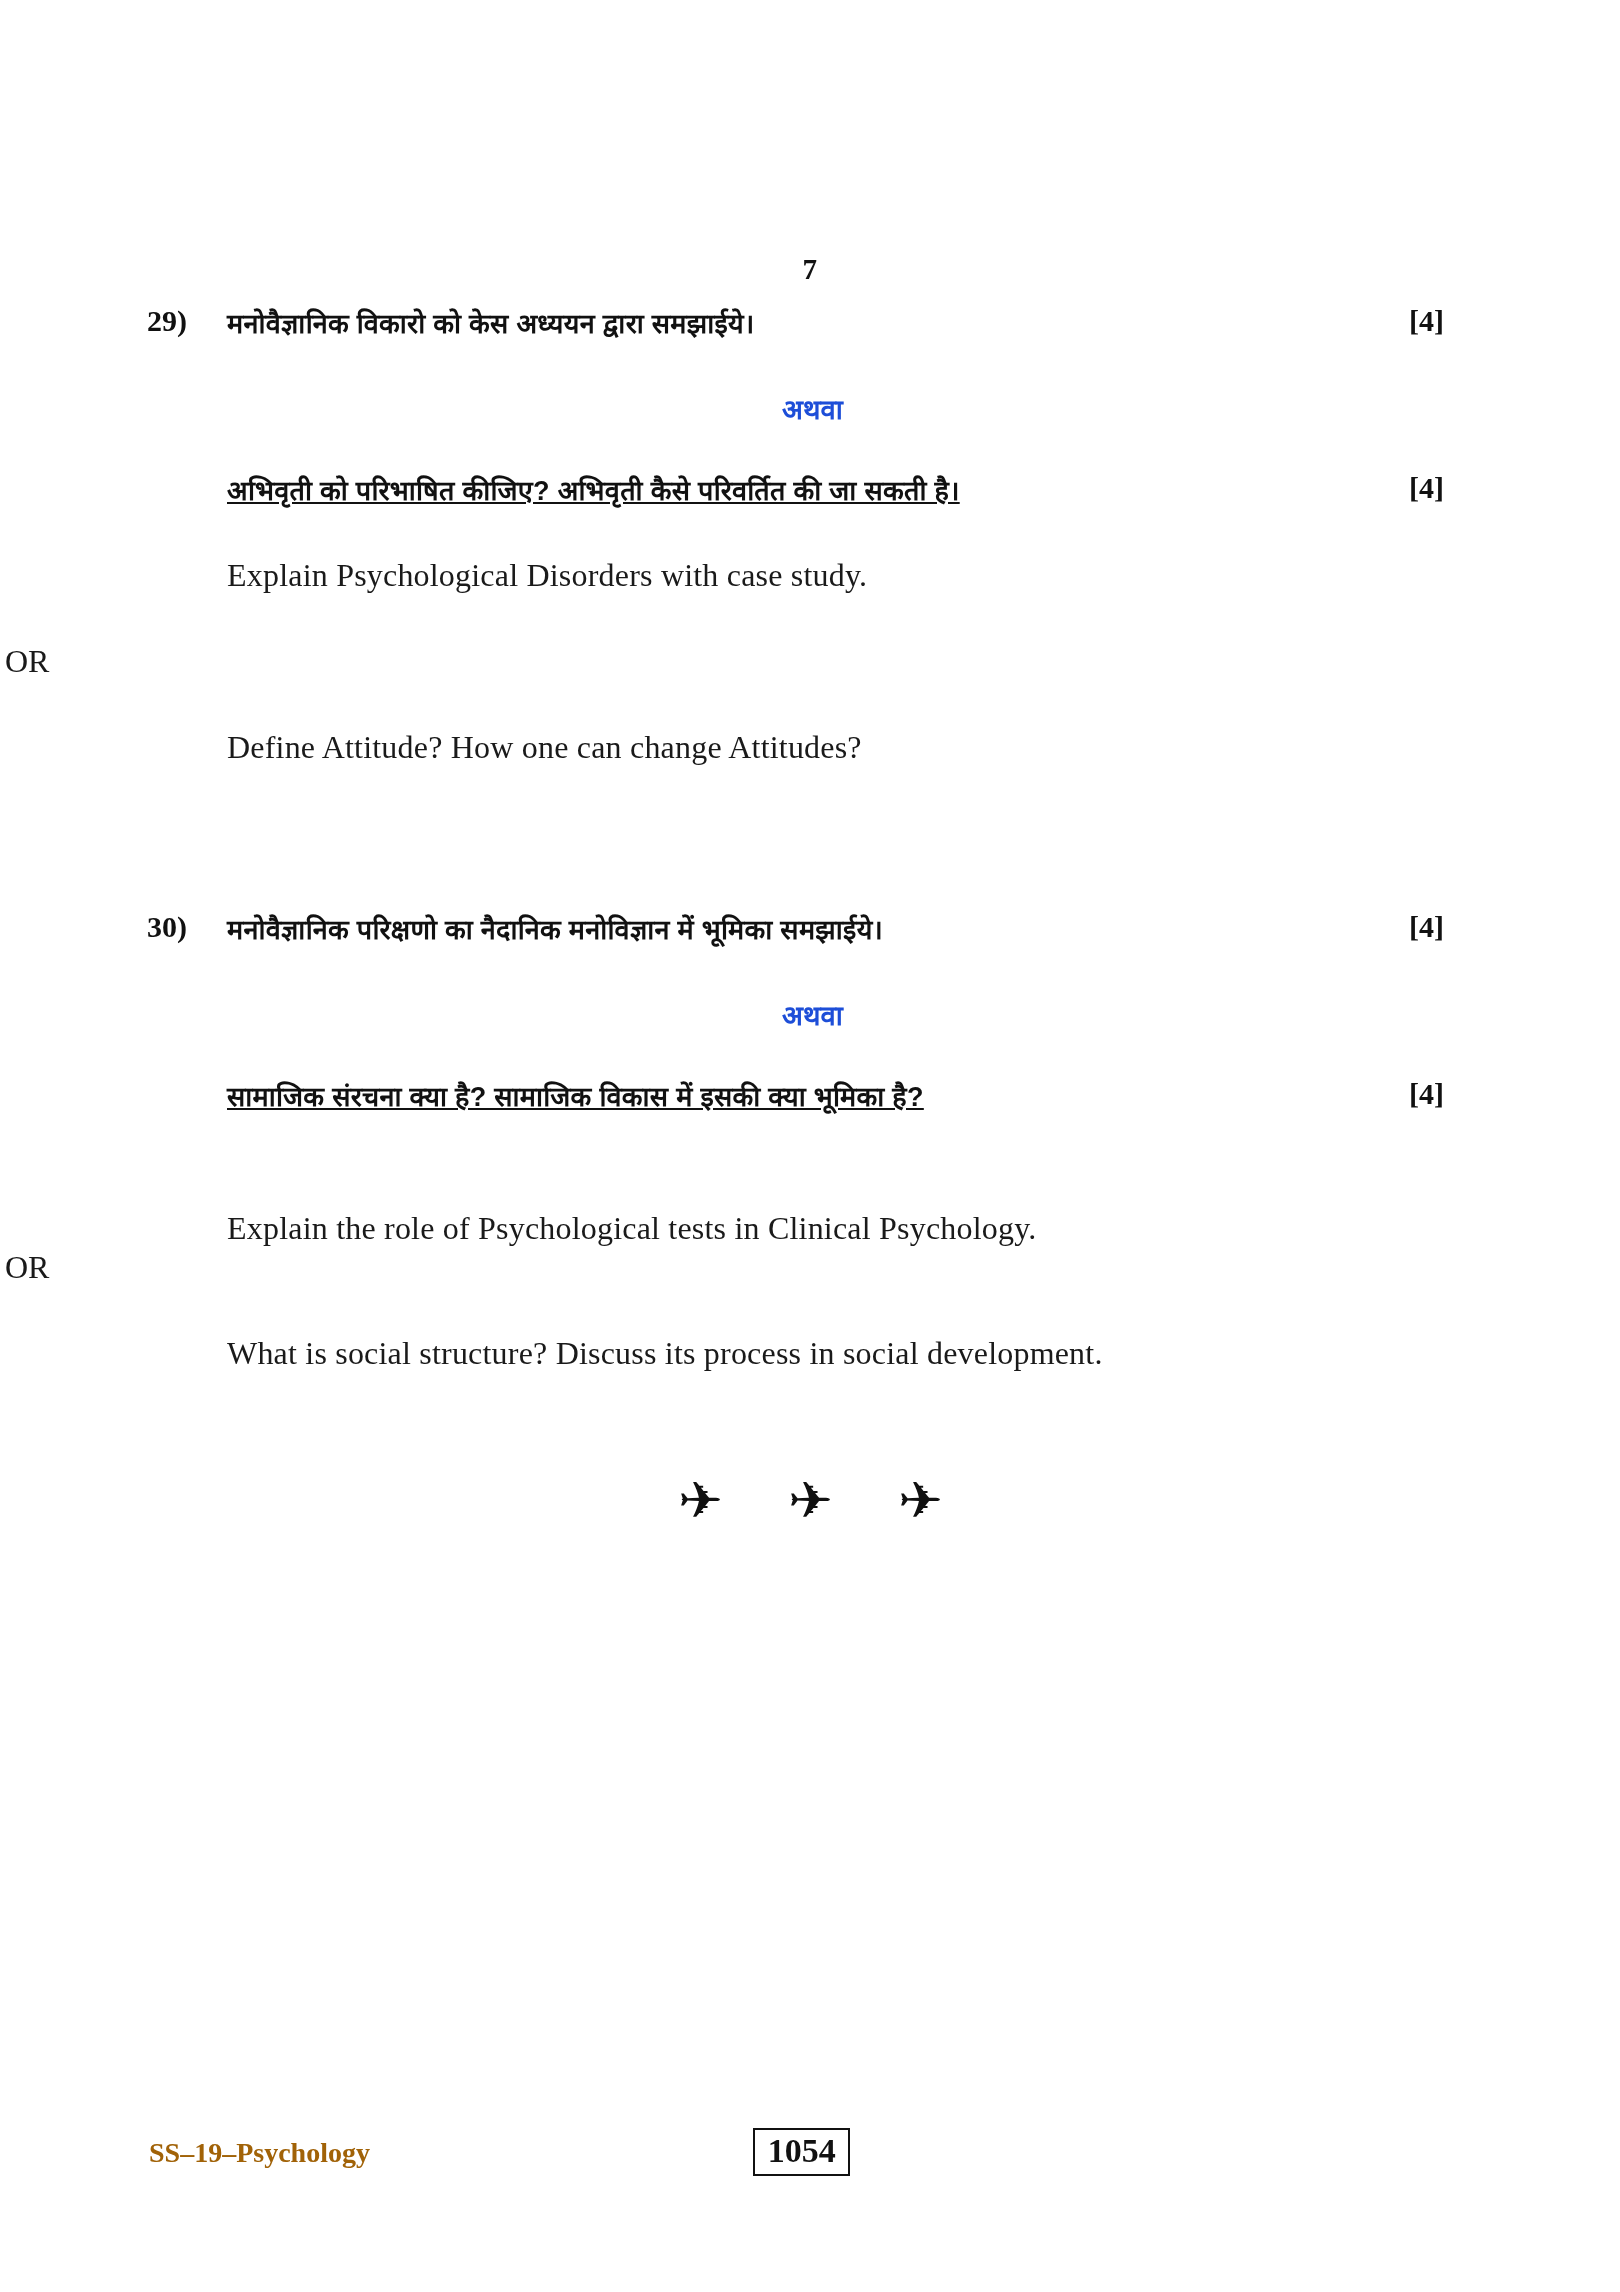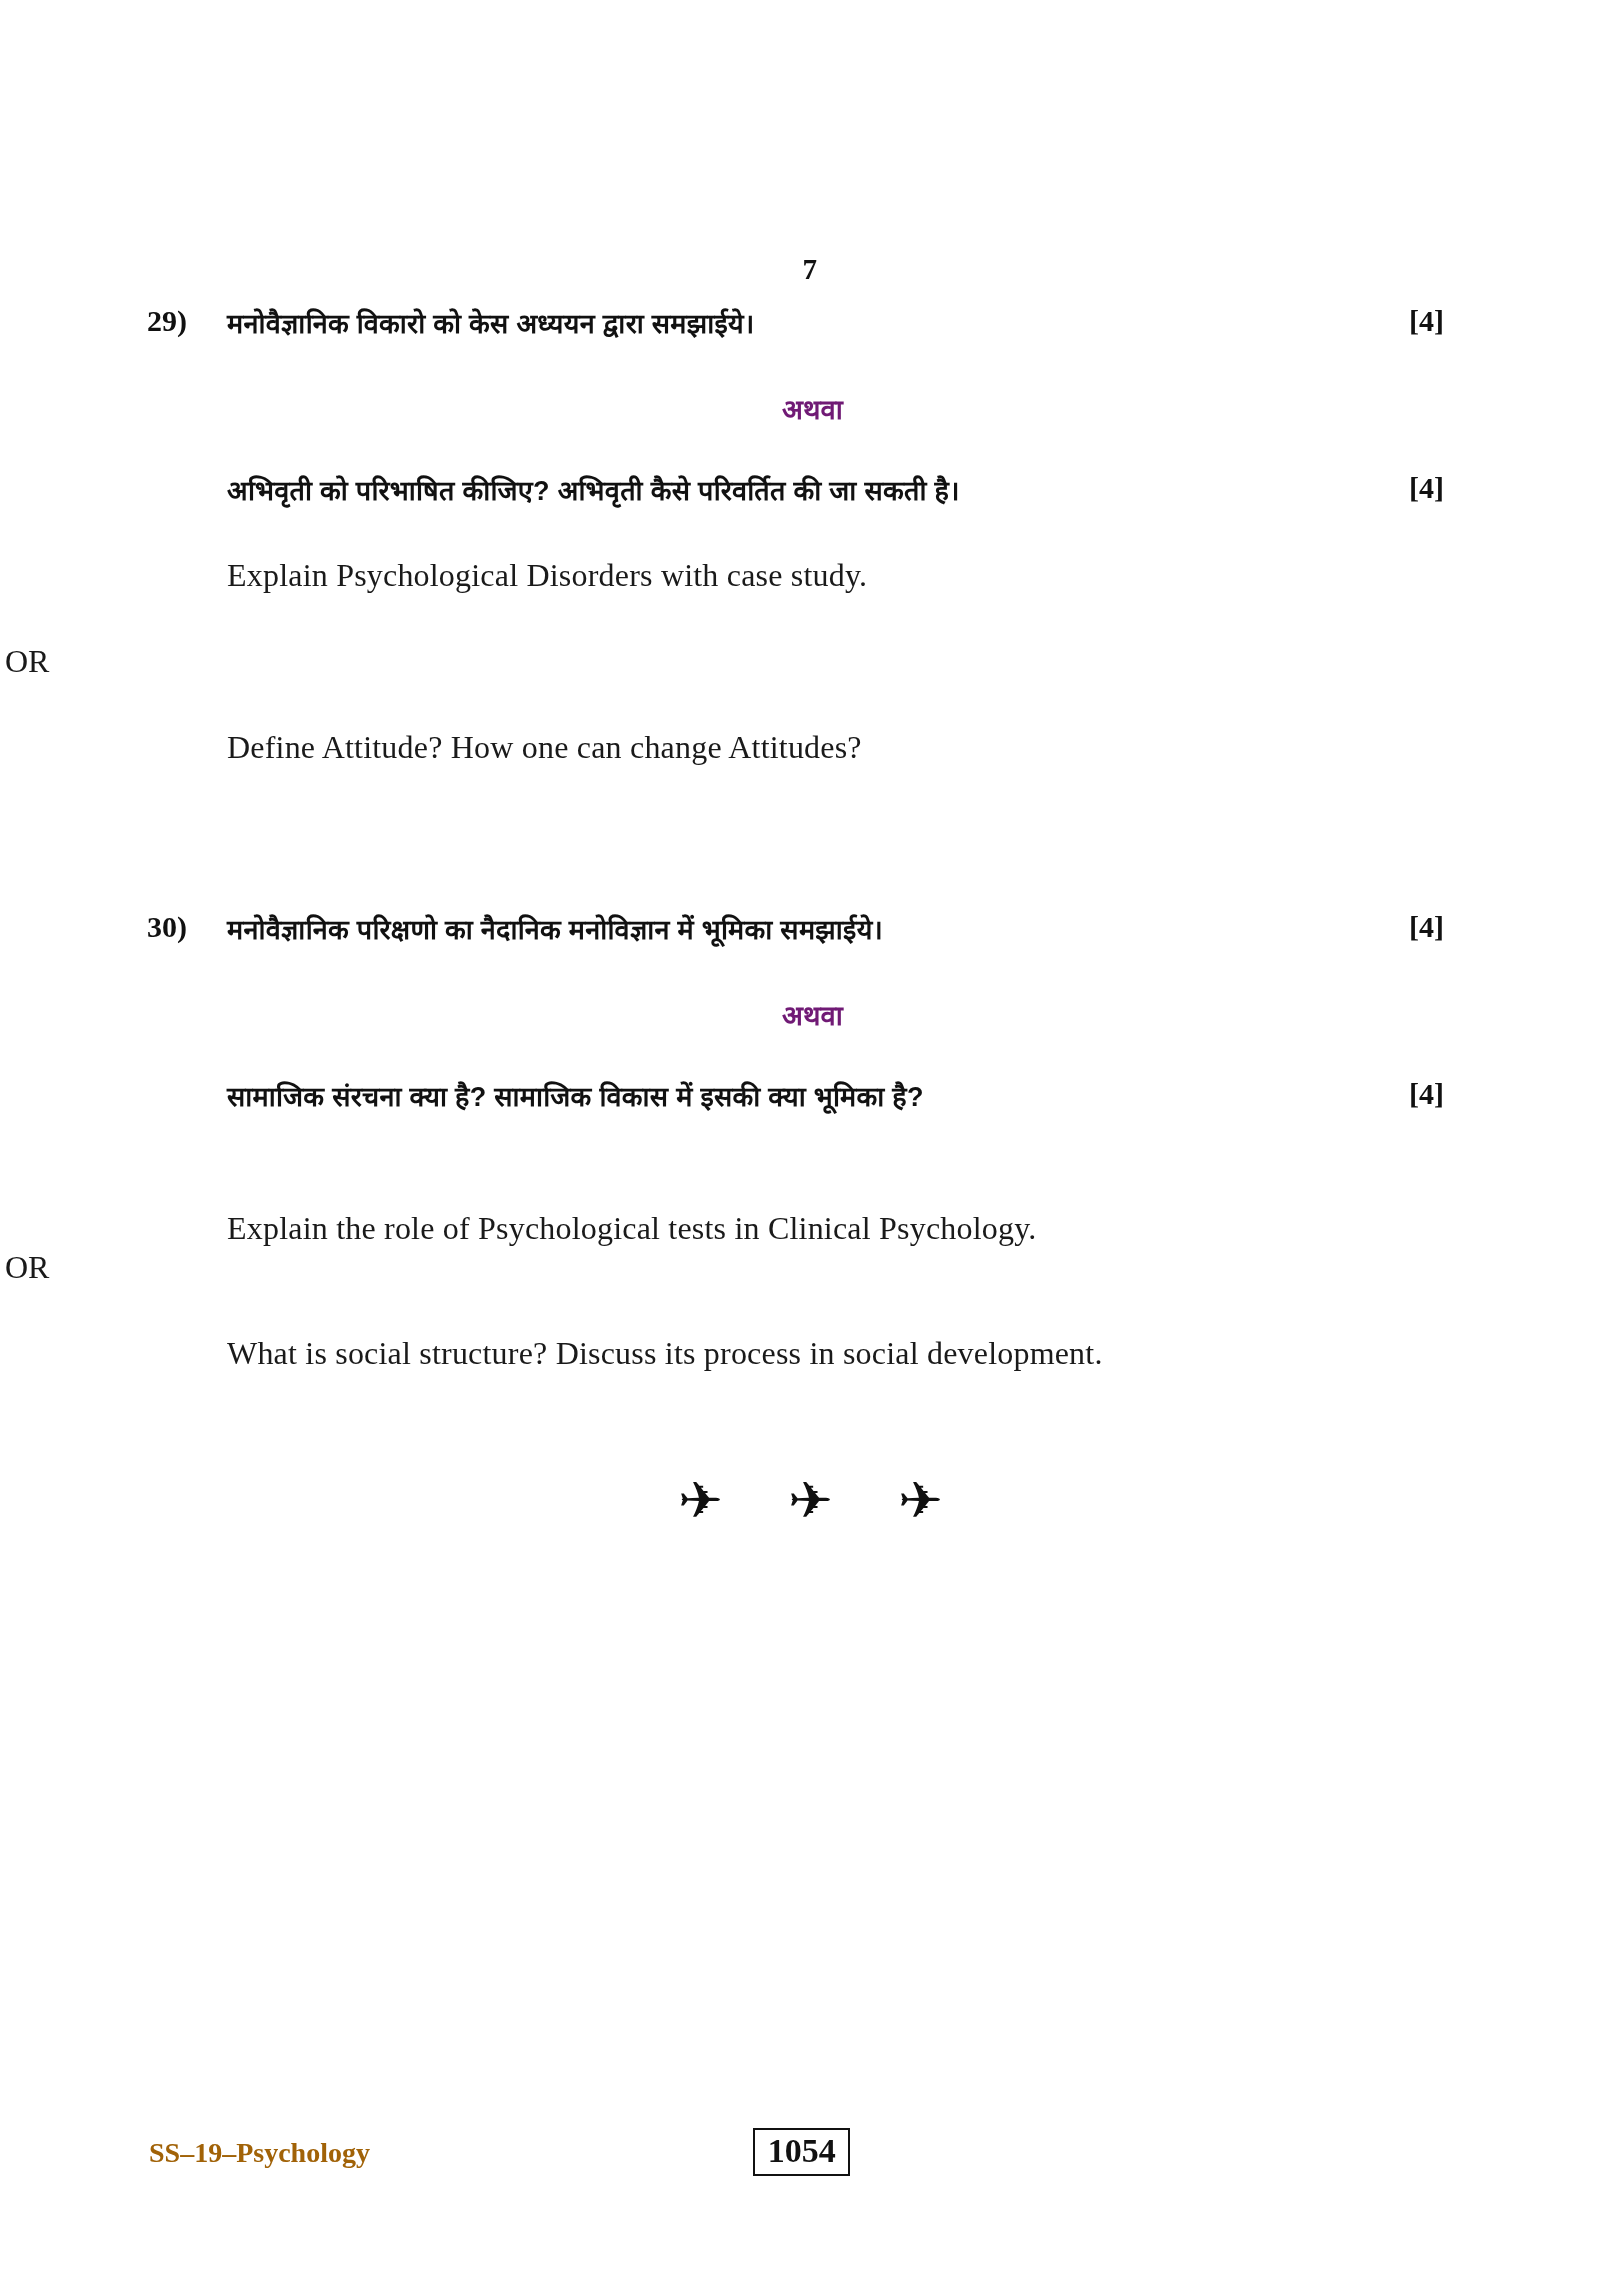--- a/index.html
+++ b/index.html
@@ -60,40 +60,41 @@
     top: 0;
     font-family: "Liberation Sans", "DejaVu Sans", sans-serif;
     font-size: 27px;
     font-weight: 700;
     color: #111;
     white-space: nowrap;
     letter-spacing: 0.3px;
   }
   .q-hindi.indent {
     left: 227px;
+    text-decoration: underline;
   }
   .q-marks {
     position: absolute;
     left: 1409px;
     top: 0;
     font-family: "Liberation Serif", "DejaVu Serif", serif;
     font-size: 30px;
     font-weight: 700;
     color: #111;
     white-space: nowrap;
   }
   .q-or-hindi {
     position: absolute;
     left: 0;
     width: 1620px;
     text-align: center;
     font-family: Liberation Serif, serif;
     font-size: 27.4px;
     font-weight: 700;
-    color: #701a75;
+    color: #1d4ed8;
     text-indent: 4.9px;
   }
   .q-english {
     position: absolute;
     left: 227px;
     font-family: "Liberation Serif", "DejaVu Serif", serif;
     font-size: 32px;
     font-weight: 400;
     color: #1a1a1a;
     white-space: nowrap;

